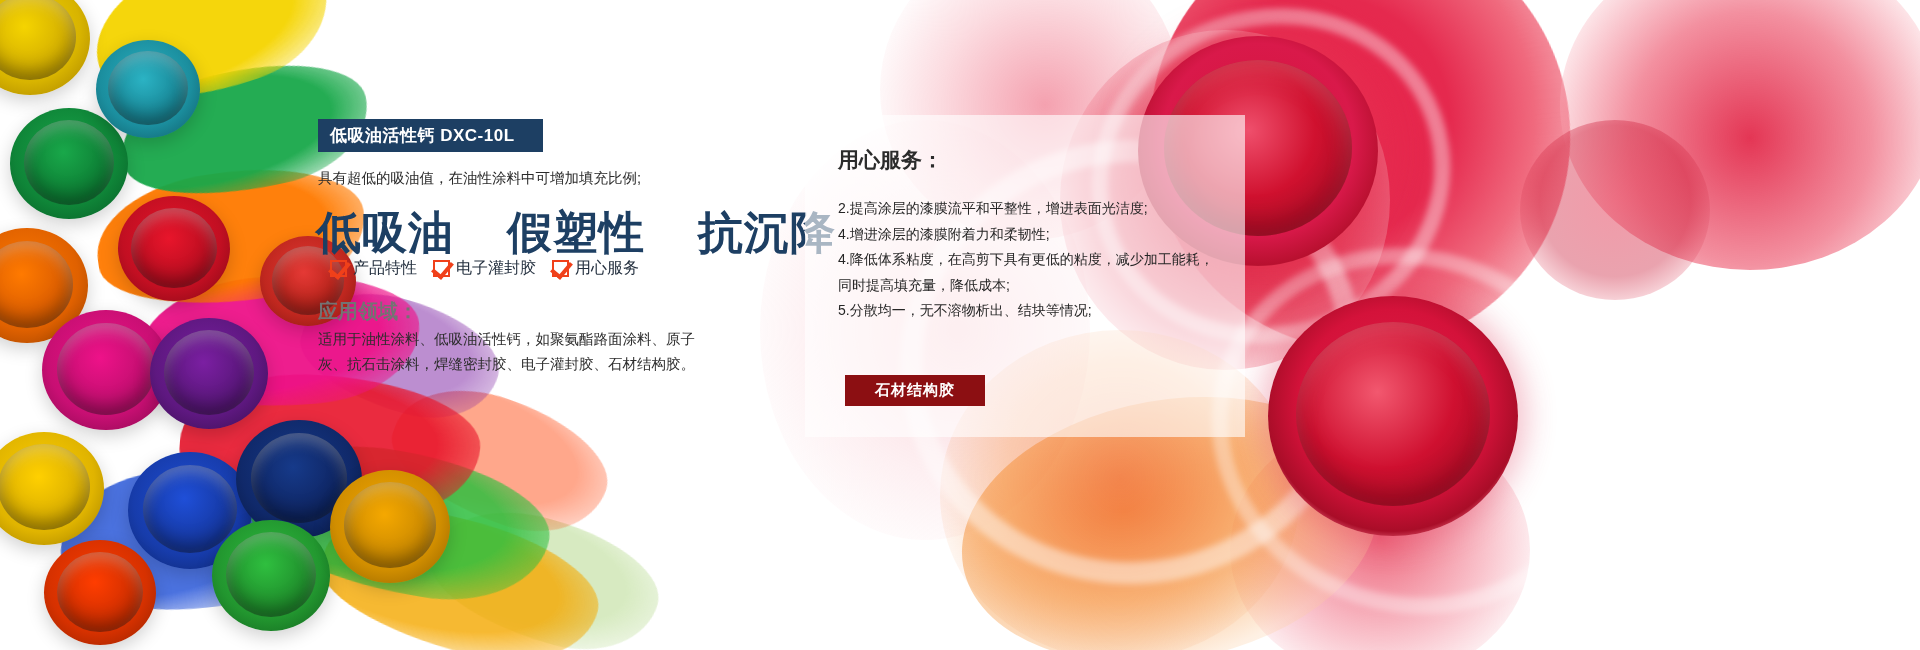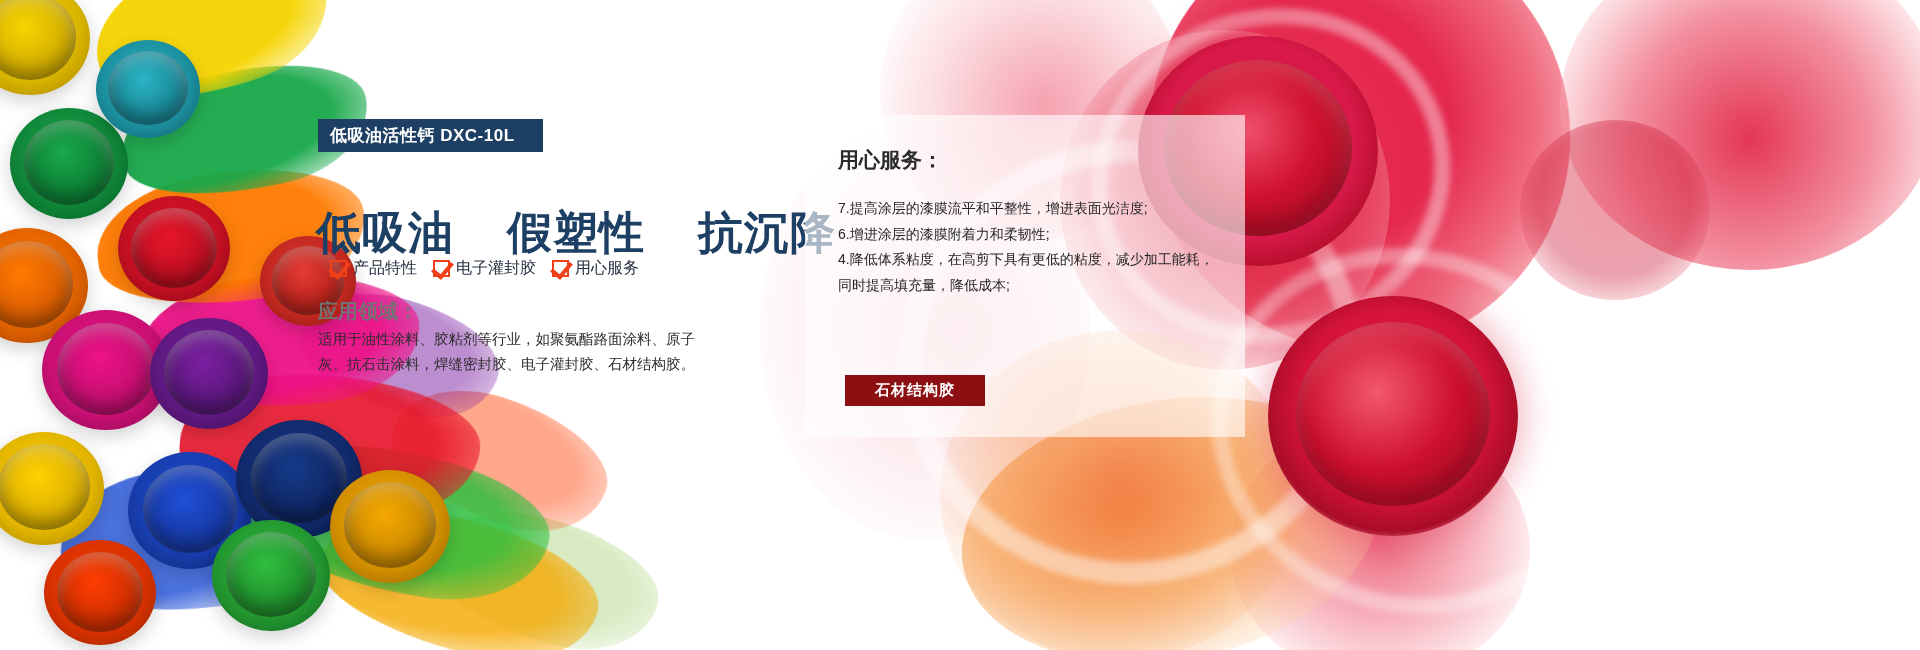--- a/index.html
+++ b/index.html
@@ -203,20 +203,21 @@
         </div>
       </div>
   </div>
 
   <div class="content">
 
     <div class="title-chip">
       <span>低吸油活性钙 DXC-10L</span>
     </div>
 
+    <div class="subtitle">具有超低的吸油值，在油性涂料中可增加填充比例;</div>
 
     <div class="headline">
       <span>低吸油</span>
       <span class="gap"></span>
       <span>假塑性</span>
       <span class="gap"></span>
       <span>抗沉降</span>
     </div>
 
     <div class="checks">
@@ -228,28 +229,29 @@
         <span class="cbox"></span>
         <span class="label">电子灌封胶</span>
       </div>
       <div class="check-item">
         <span class="cbox"></span>
         <span class="label">用心服务</span>
       </div>
     </div>
 
     <div class="section-head">应用领域：</div>
-    <div class="section-body">适用于油性涂料、胶粘剂等行业，如聚氨酯路面涂料、原子灰、抗石击涂料，焊缝密封胶、电子灌封胶、石材结构胶。</div>
+    <div class="section-body">适用于油性涂料、低吸油活性钙，如聚氨酯路面涂料、原子灰、抗石击涂料，焊缝密封胶、电子灌封胶、石材结构胶。</div>
 
     <div class="panel"></div>
     <div class="panel-title">用心服务：</div>
     <div class="panel-list" id="feature-list">
-        <div class="li">7.提高涂层的漆膜流平和平整性，增进表面光洁度;</div>
-        <div class="li">6.增进涂层的漆膜附着力和柔韧性;</div>
+        <div class="li">2.提高涂层的漆膜流平和平整性，增进表面光洁度;</div>
+        <div class="li">4.增进涂层的漆膜附着力和柔韧性;</div>
         <div class="li">4.降低体系粘度，在高剪下具有更低的粘度，减少加工能耗，同时提高填充量，降低成本;</div>
+        <div class="li">5.分散均一，无不溶物析出、结块等情况;</div>
       </div>
 
     <div class="cta">
       <span>石材结构胶</span>
     </div>
 
   </div>
 </div>
 
 </body></html>

